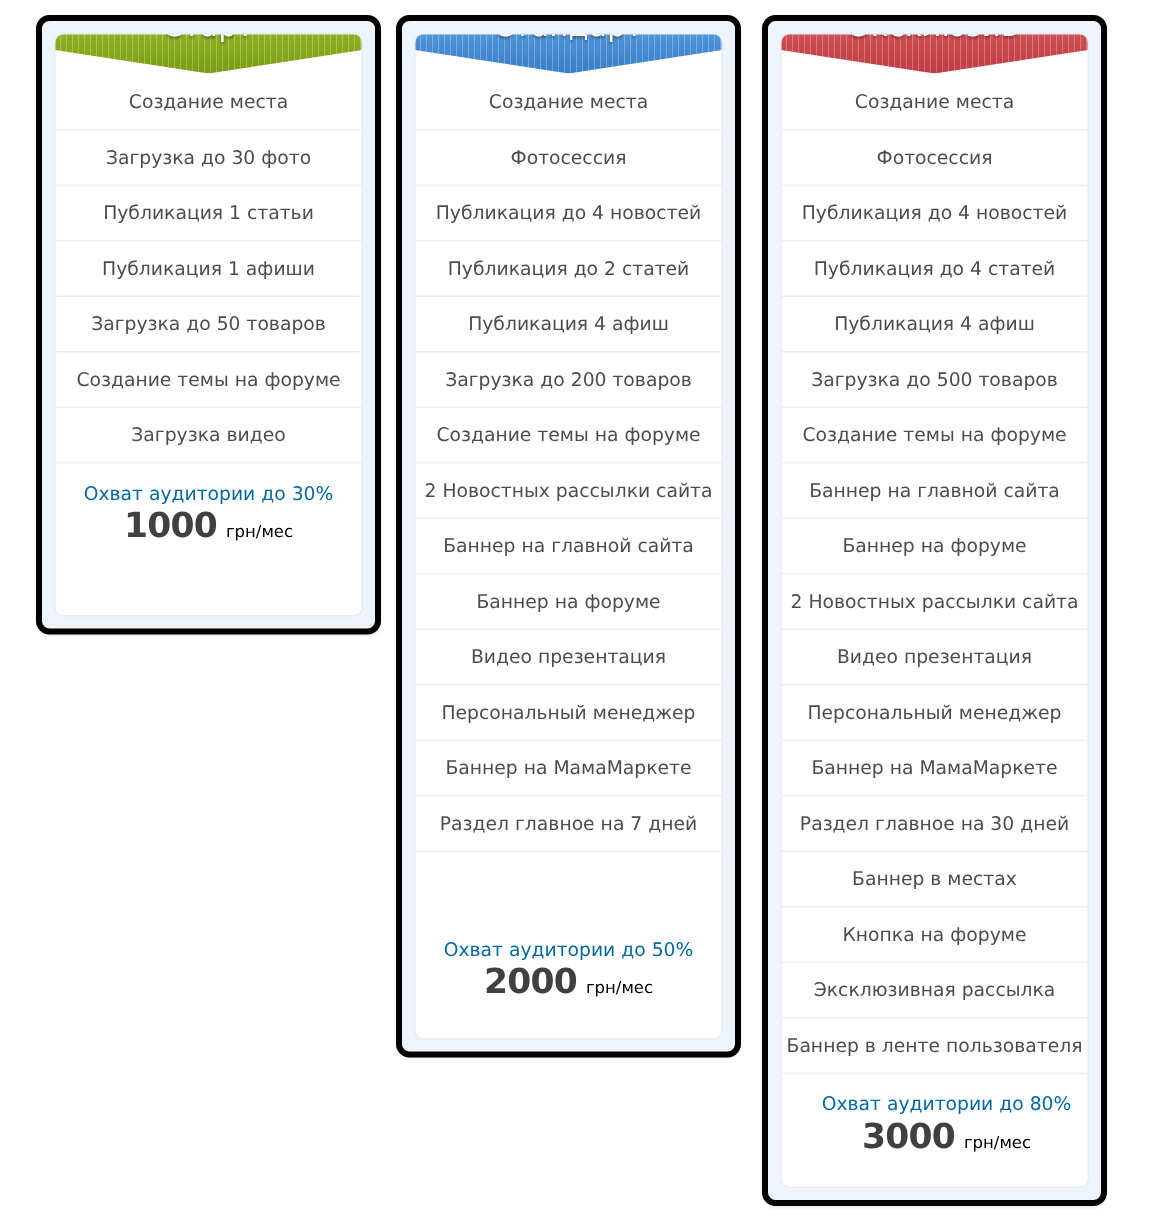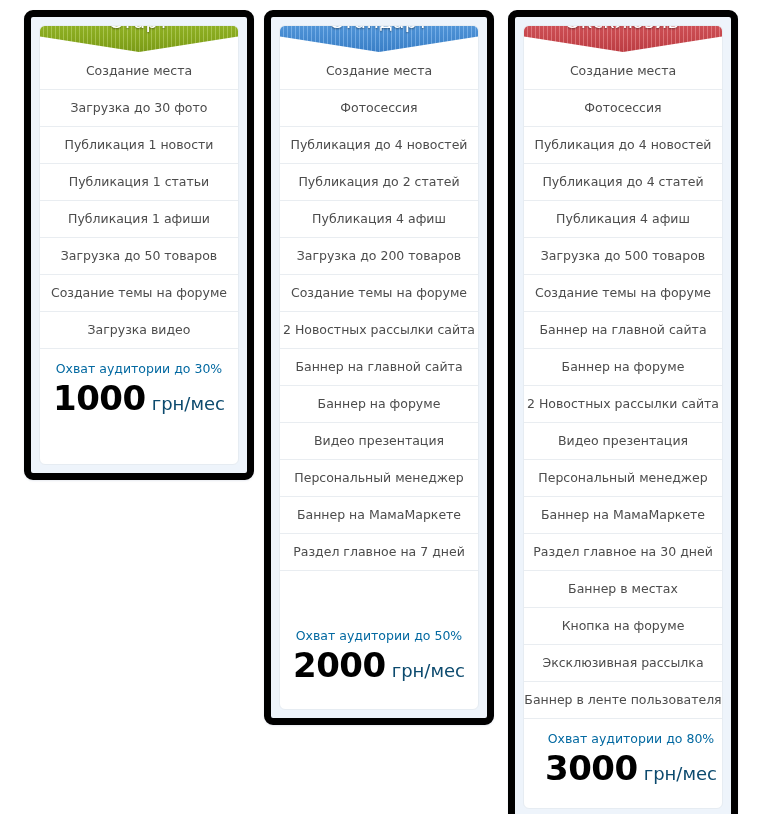--- a/index.html
+++ b/index.html
@@ -21,21 +21,21 @@
     height: 814px;
     box-sizing: border-box;
   }
 
   
   .plan {
     position: absolute;
     top: 10px;
     box-sizing: border-box;
     background: #eef4fb;
-    border: 7px solid #000000;
+    border: 4px solid #000000;
     border-radius: 9px;
     padding: 8px;
     box-shadow: 0 1px 2px rgba(120,140,170,0.18);
   }
   .plan-start    { left: 24px;  width: 230px; }
   .plan-standard { left: 264px; width: 230px; }
   .plan-exclusive{ left: 508px; width: 230px; }
 
   
   .card {
@@ -126,48 +126,47 @@
   }
   .price-line {
     display: flex;
     align-items: baseline;
     justify-content: center;
     gap: 6px;
   }
   .amount {
     font-family: "DejaVu Sans", sans-serif;
     font-weight: bold;
-    font-size: 34px;
+    font-size: 23px;
+    color: #404040;
+    letter-spacing: -0.5px;
+  }
+  .period {
+    font-family: "DejaVu Sans", sans-serif;
+    font-size: 11px;
     color: #000000;
-    letter-spacing: -0.5px;
-  }
-  .period {
-    font-family: "DejaVu Sans", sans-serif;
-    font-size: 18px;
-    color: #0c4a6e;
   }
 </style>
 </head>
 <body>
 
 <div class="pricing-wrap">
 
   <div class="plan plan-start">
     <div class="card">
 
       <div class="ribbon-slot">
         <div class="ribbon green">
           <span class="ribbon-label">Старт</span>
         </div>
       </div>
 
       <ul class="features">
         <li class="feature">Создание места</li>
         <li class="feature">Загрузка до 30 фото</li>
-        <li class="feature">Публикация 1 новости</li>
         <li class="feature">Публикация 1 статьи</li>
         <li class="feature">Публикация 1 афиши</li>
         <li class="feature">Загрузка до 50 товаров</li>
         <li class="feature">Создание темы на форуме</li>
         <li class="feature">Загрузка видео</li>
       </ul>
 
       <div class="price-block" style="padding-top:12px;padding-bottom:46px;">
         <div class="reach">Охват аудитории до 30%</div>
         <div class="price-line">

